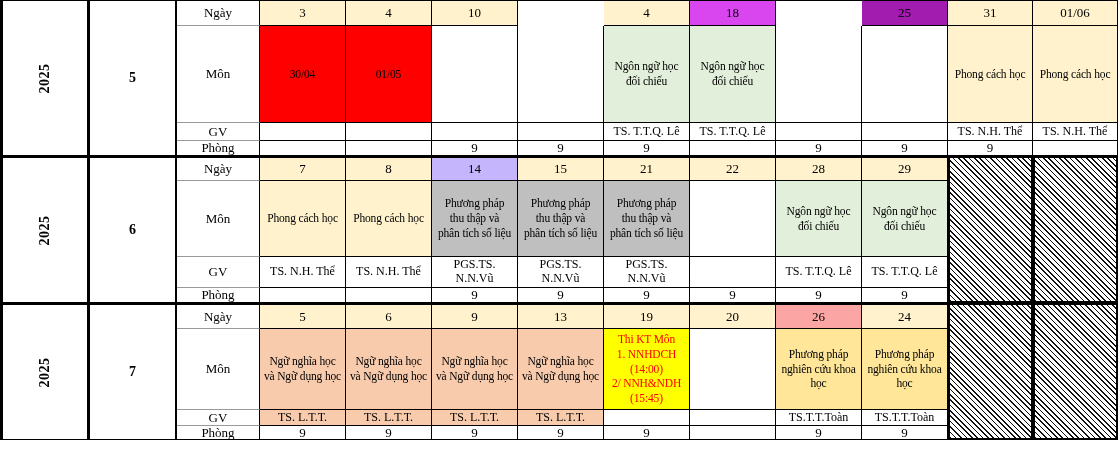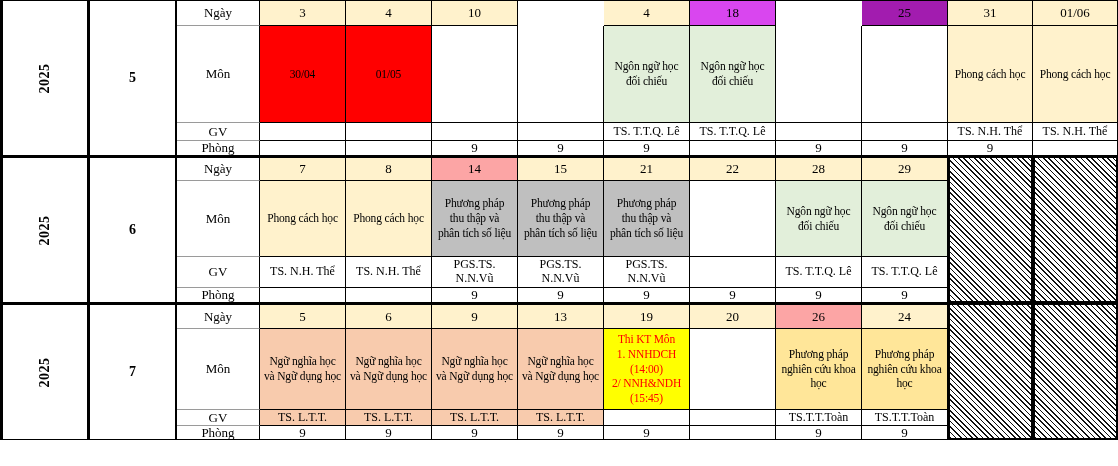--- a/index.html
+++ b/index.html
@@ -142,21 +142,21 @@
       <div class="cell label-cell r3">GV</div>
       <div class="cell label-cell r4">Phòng</div>
     <div class="cell day-head" style="grid-area: 1 / 4; background: rgb(255, 242, 204);">7</div>
         <div class="cell subject" style="grid-area: 2 / 4; background: rgb(255, 242, 204);">Phong cách học</div>
         <div class="cell teacher" style="grid-area: 3 / 4;">TS. N.H. Thể</div>
         <div class="cell room" style="grid-area: 4 / 4;"></div>
         <div class="cell day-head" style="grid-area: 1 / 5; background: rgb(255, 242, 204);">8</div>
         <div class="cell subject" style="grid-area: 2 / 5; background: rgb(255, 242, 204);">Phong cách học</div>
         <div class="cell teacher" style="grid-area: 3 / 5;">TS. N.H. Thể</div>
         <div class="cell room" style="grid-area: 4 / 5;"></div>
-        <div class="cell day-head" style="grid-area: 1 / 6; background: #fca5a5; text-align: right;">14</div>
+        <div class="cell day-head" style="grid-area: 1 / 6; background: #c4b5fd; text-align: right;">14</div>
         <div class="cell subject" style="grid-area: 2 / 6; background: rgb(191, 191, 191);">Phương pháp
 thu thập và
 phân tích số liệu</div>
         <div class="cell teacher" style="grid-area: 3 / 6;">PGS.TS.
 N.N.Vũ</div>
         <div class="cell room" style="grid-area: 4 / 6;">9</div>
         <div class="cell day-head" style="grid-area: 1 / 7; background: rgb(255, 242, 204);">15</div>
         <div class="cell subject" style="grid-area: 2 / 7; background: rgb(191, 191, 191);">Phương pháp
 thu thập và
 phân tích số liệu</div>

